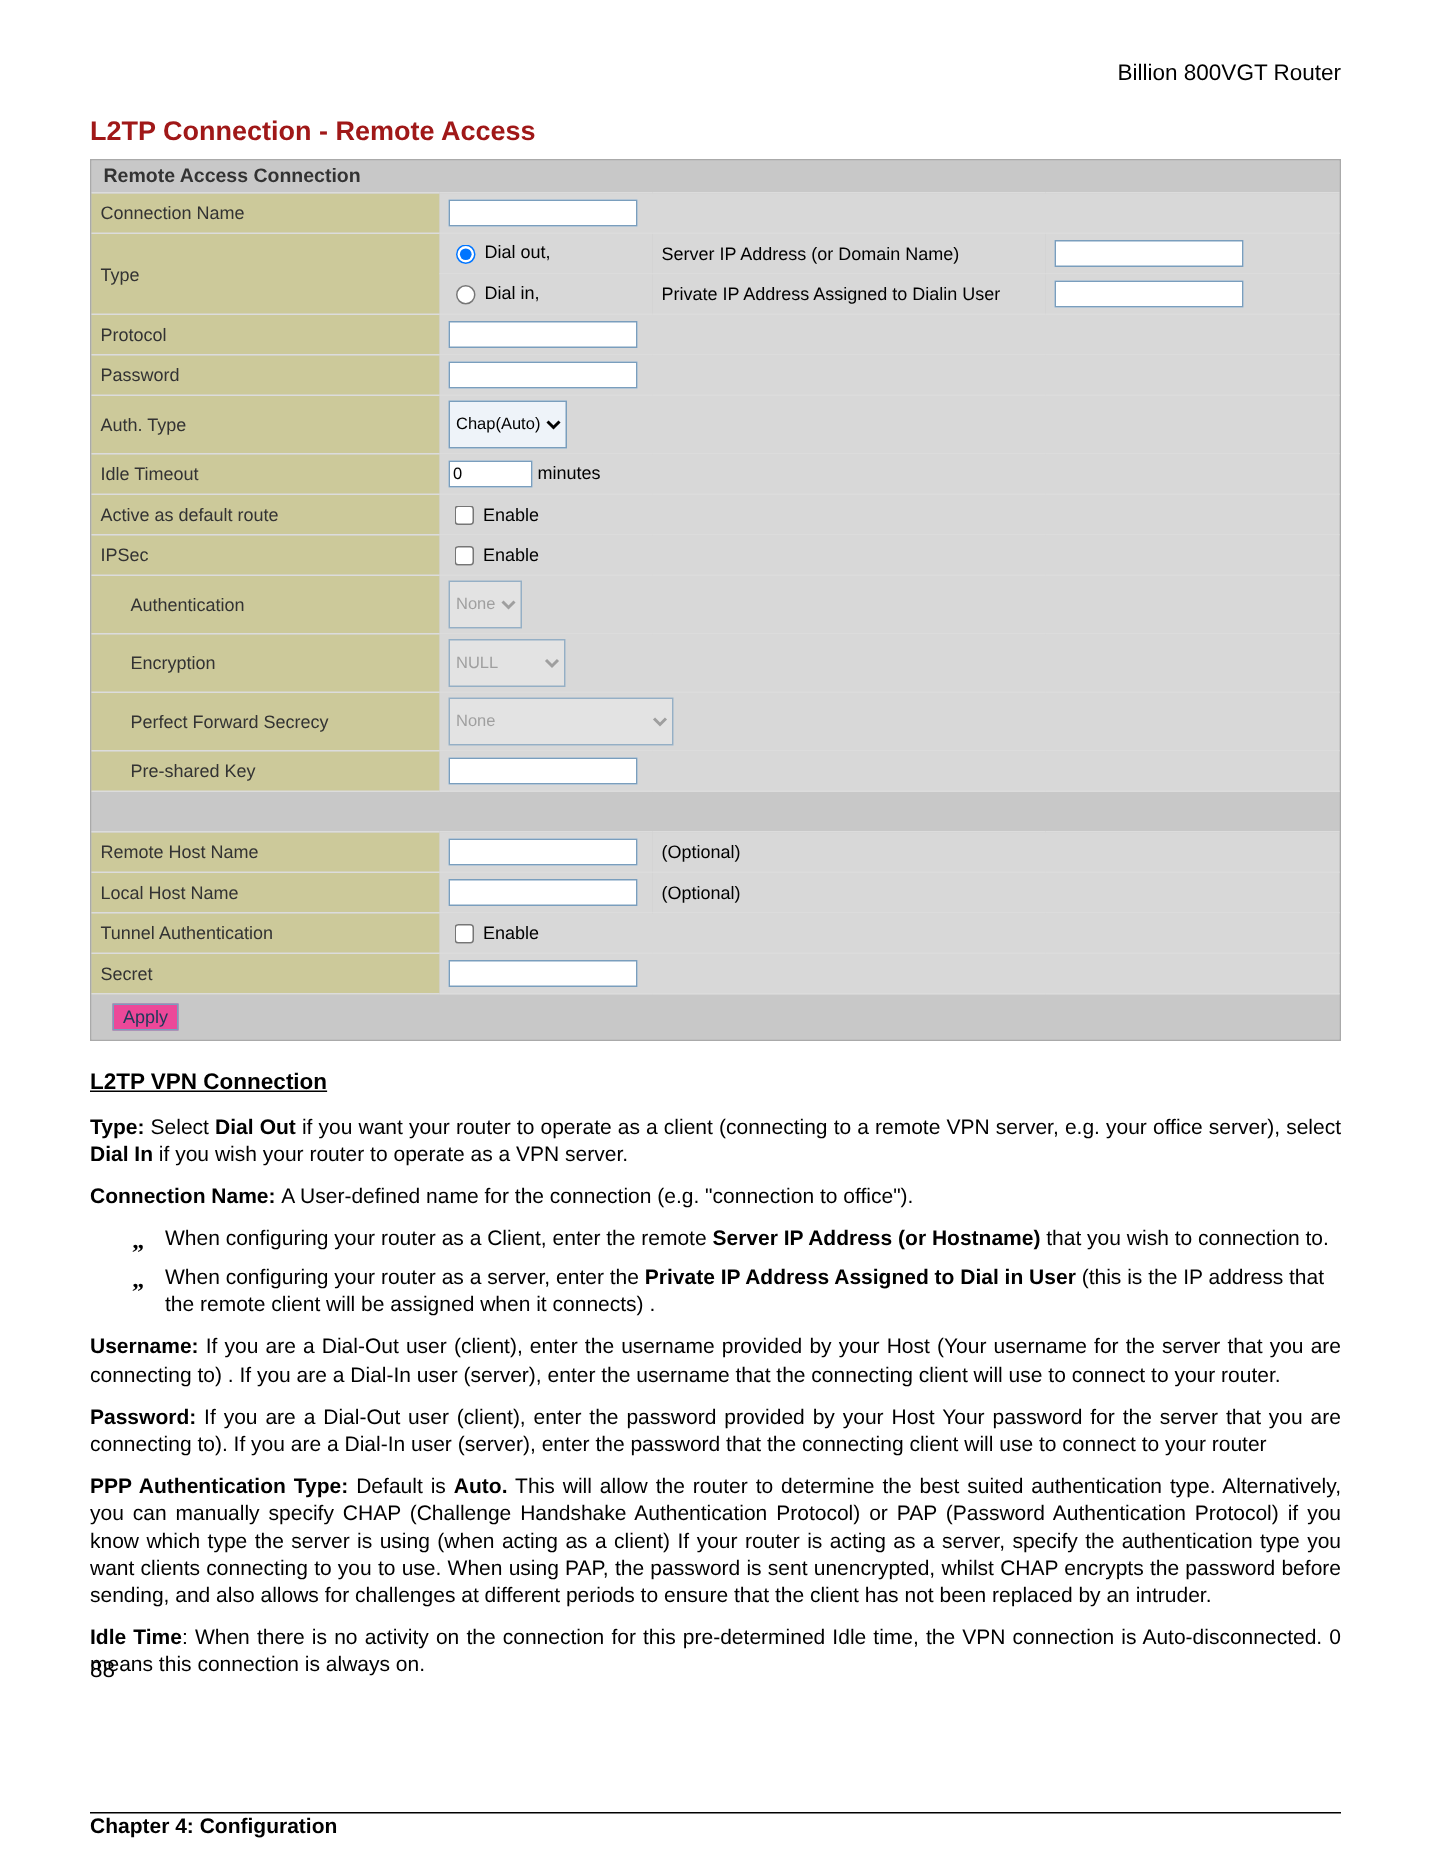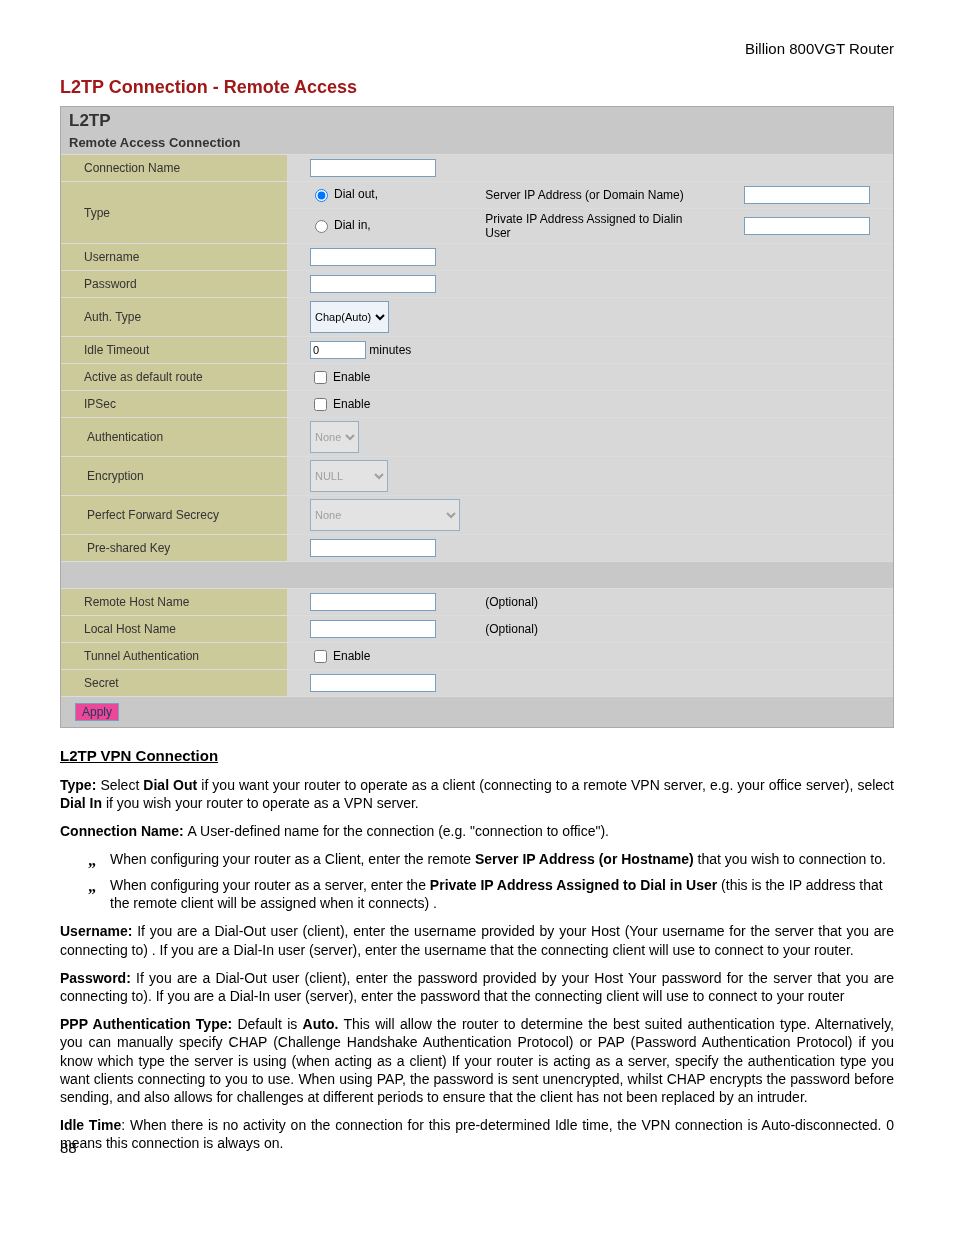--- a/index.html
+++ b/index.html
@@ -41,21 +41,21 @@
     padding: 2px 8px 4px 8px;
     background: #c8c8c8;
   }
   table.cfg {
     border-collapse: collapse;
     width: 100%;
   }
   table.cfg td {
     border-top: 1px solid #dcdcdc;
     border-bottom: 1px solid #dcdcdc;
-    padding: 3px 23px;
+    padding: 3px 6px;
     font-size: 12px;
     vertical-align: middle;
     height: 20px;
   }
   td.label {
     background: #ccc99a;
     width: 200px;
     color: #333;
     padding-left: 14px;
   }
@@ -150,21 +150,20 @@
   }
 </style>
 </head>
 <body>
 
 <div class="header-right">Billion 800VGT Router</div>
 
 <div class="page-title">L2TP Connection - Remote Access</div>
 
 <div class="panel">
-  <div class="panel-title">L2TP</div>
   <div class="panel-subtitle">Remote Access Connection</div>
 
   <table class="cfg">
     <tbody>
         <tr>
       <td class="label">Connection Name</td>
       <td class="ctrl" colspan="3"><input type="text" style="width: 120px;"></td>
     </tr>
     <tr>
       <td class="label" rowspan="2">Type</td>
@@ -181,21 +180,21 @@
       <td class="ctrl">
         <span class="radio-wrap">
               <input type="radio" style="">
               <span>Dial in,</span>
             </span>
       </td>
       <td class="ctrl">Private IP Address Assigned to Dialin User</td>
       <td class="ctrl"><input type="text" style="width: 120px;"></td>
     </tr>
     <tr>
-      <td class="label">Username</td>
+      <td class="label">Protocol</td>
       <td class="ctrl" colspan="3"><input type="text" style="width: 120px;"></td>
     </tr>
     <tr>
       <td class="label">Password</td>
       <td class="ctrl" colspan="3"><input type="password" style="width: 120px;"></td>
     </tr>
     <tr>
       <td class="label">Auth. Type</td>
       <td class="ctrl" colspan="3"><select><option>Chap(Auto)</option></select></td>
     </tr>

